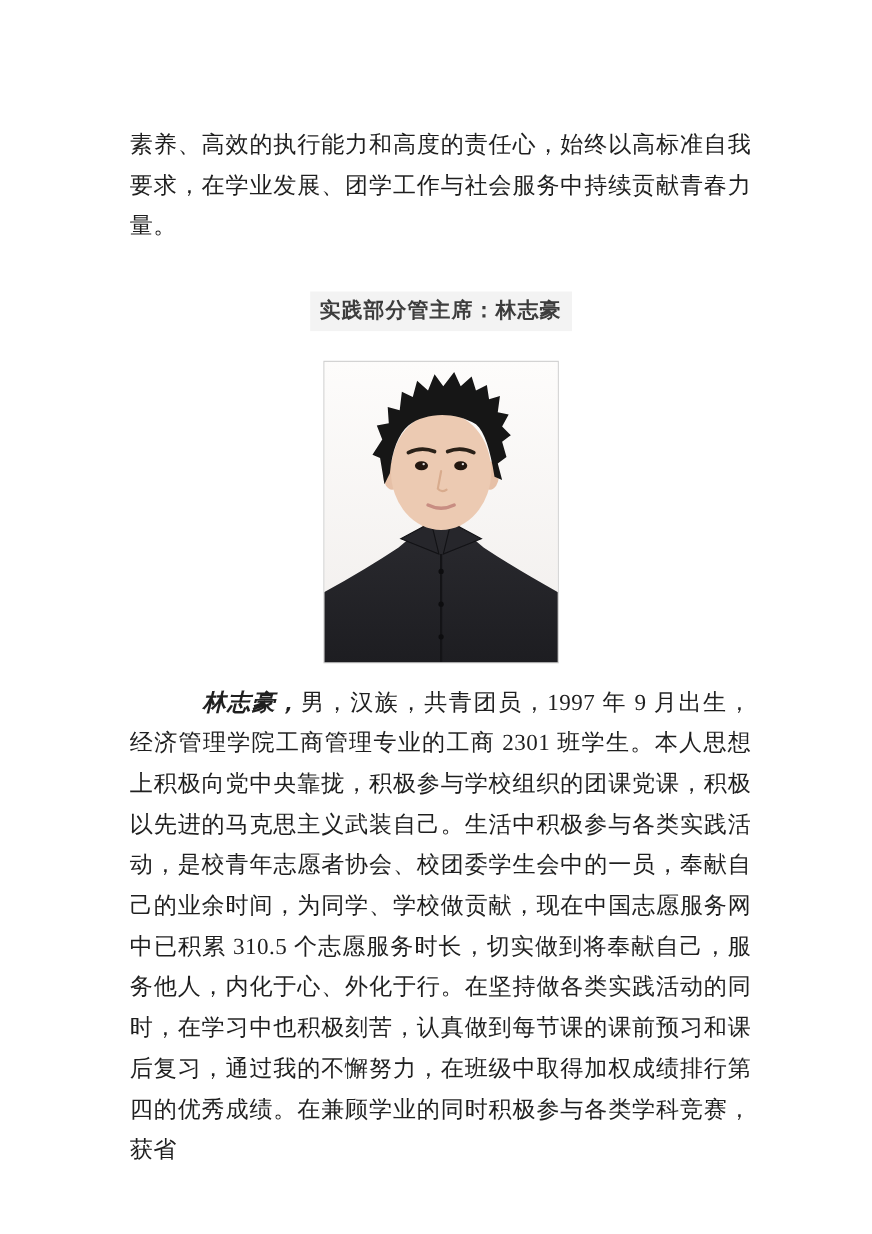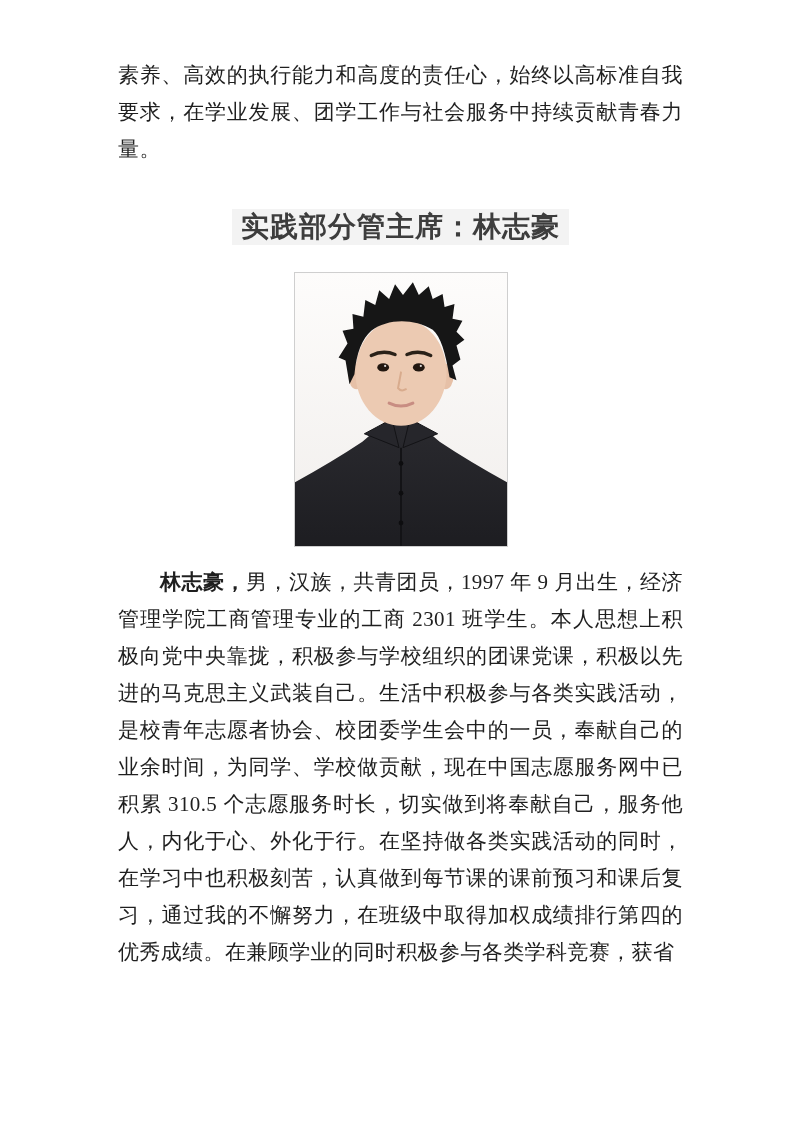--- a/index.html
+++ b/index.html
@@ -19,31 +19,31 @@
   }
   p.para {
     font-size: 21px;
     line-height: 37px;
     letter-spacing: 0.4px;
     text-align: justify;
     text-justify: inter-ideograph;
     color: #1f1f1f;
   }
   .intro {
-    padding-top: 57px;
+    padding-top: 113px;
   }
   .heading-row {
     margin-top: 41px;
     text-align: center;
   }
   .heading {
     display: inline-block;
     font-family: Liberation Serif, serif;
     font-weight: bold;
-    font-size: 28px;
+    font-size: 19px;
     line-height: 26px;
     letter-spacing: 1px;
     color: #3d3d3d;
     background: #f3f3f3;
     padding: 5px 9px;
   }
   .photo-row {
     margin-top: 27px;
     text-align: center;
   }
@@ -55,20 +55,22 @@
     background: #fbfaf9;
     vertical-align: top;
   }
   .photo svg { display: block; width: 100%; height: 100%; }
   .bio {
     margin-top: 17px;
     text-indent: 42px;
   }
   .bio-name {
     font-weight: bold;
+    font-style: italic;
+    margin-left: 24px;
   }
 </style>
 </head>
 <body>
 
 <div class="page">
   <div class="content">
 
     <p class="para intro">素养、高效的执行能力和高度的责任心，始终以高标准自我要求，在学业发展、团学工作与社会服务中持续贡献青春力量。</p>
 

